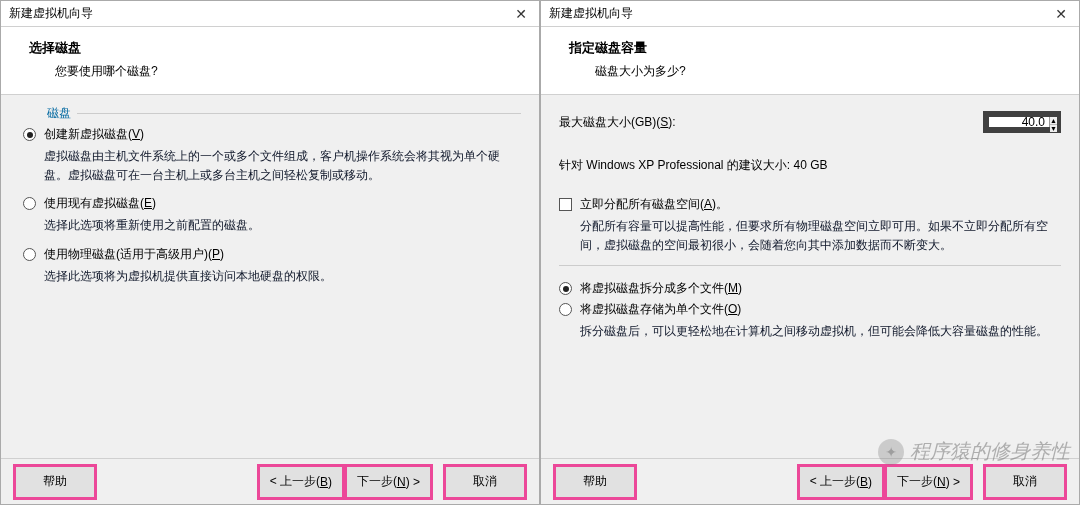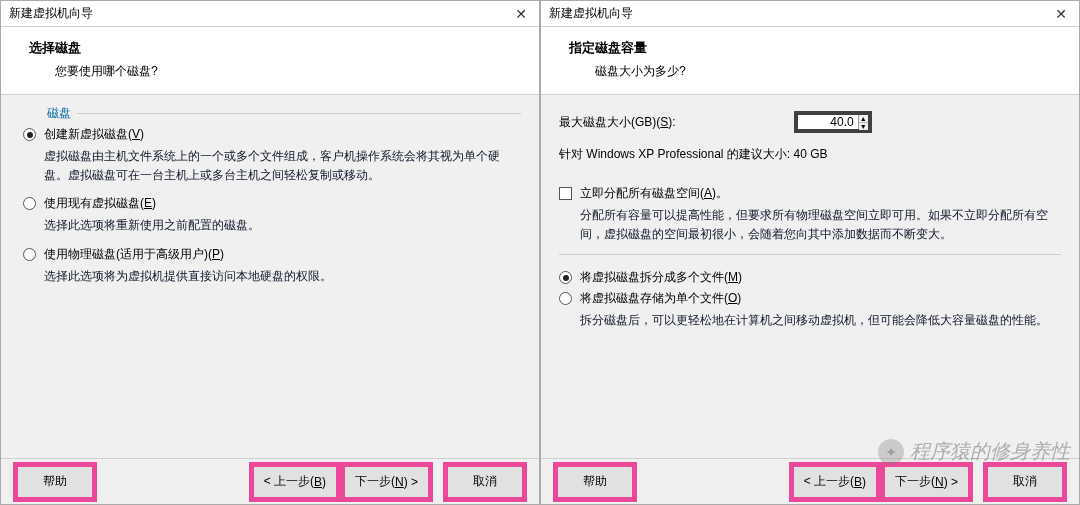--- a/index.html
+++ b/index.html
@@ -101,25 +101,26 @@
     color: #0f172a;
     line-height: 1.6;
     margin-left: 21px;
     margin-bottom: 10px;
     padding-right: 6px;
   }
   .row-line {
     display: flex;
     align-items: center;
     gap: 4px;
-    margin: 4px 0 13px 0;
+    margin: 4px 0 24px 0;
+    justify-content: space-between;
   }
   .num-input-wrap {
     display: flex;
-    border: 4px solid #404040;
+    border: 6px solid #404040;
     background: #404040;
     height: 22px;
     width: 78px;
   }
   .num-input {
     border: none; outline: none;
     width: 60px;
     text-align: right;
     padding: 0 4px;
     font-size: 12px;
@@ -145,21 +146,21 @@
     background: #f0f0f0;
     display: flex;
     align-items: center;
     padding: 0 12px;
   }
   .btn {
     height: 24px;
     min-width: 84px;
     padding: 15px 10px;
     background: #e1e1e1;
-    border: 5px solid #ec4899;
+    border: 3px solid #ec4899;
     font-size: 12px;
     font-family: inherit;
     cursor: pointer;
     display: flex; align-items: center; justify-content: center;
   }
   .footer-spacer { flex: 1; }
   .btn-group { display: flex; gap: 0; }
   .btn-group .btn + .btn { margin-left: -1px; }
   .btn.cancel { margin-left: 10px; }
   .watermark {

